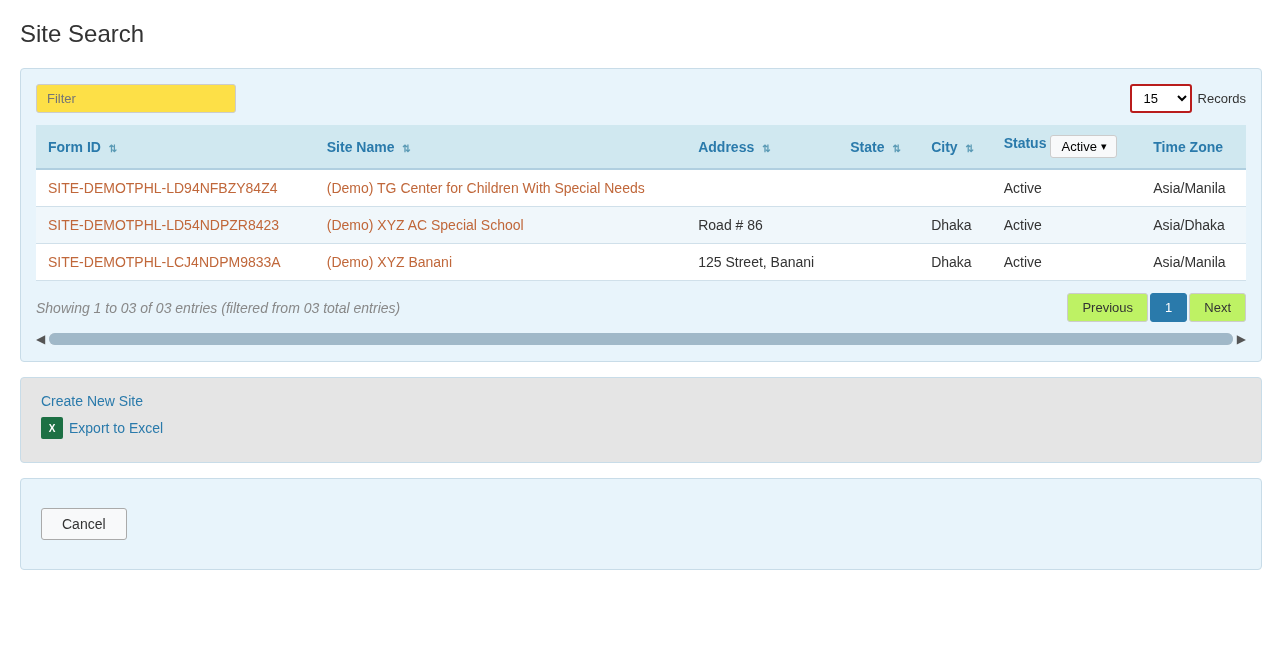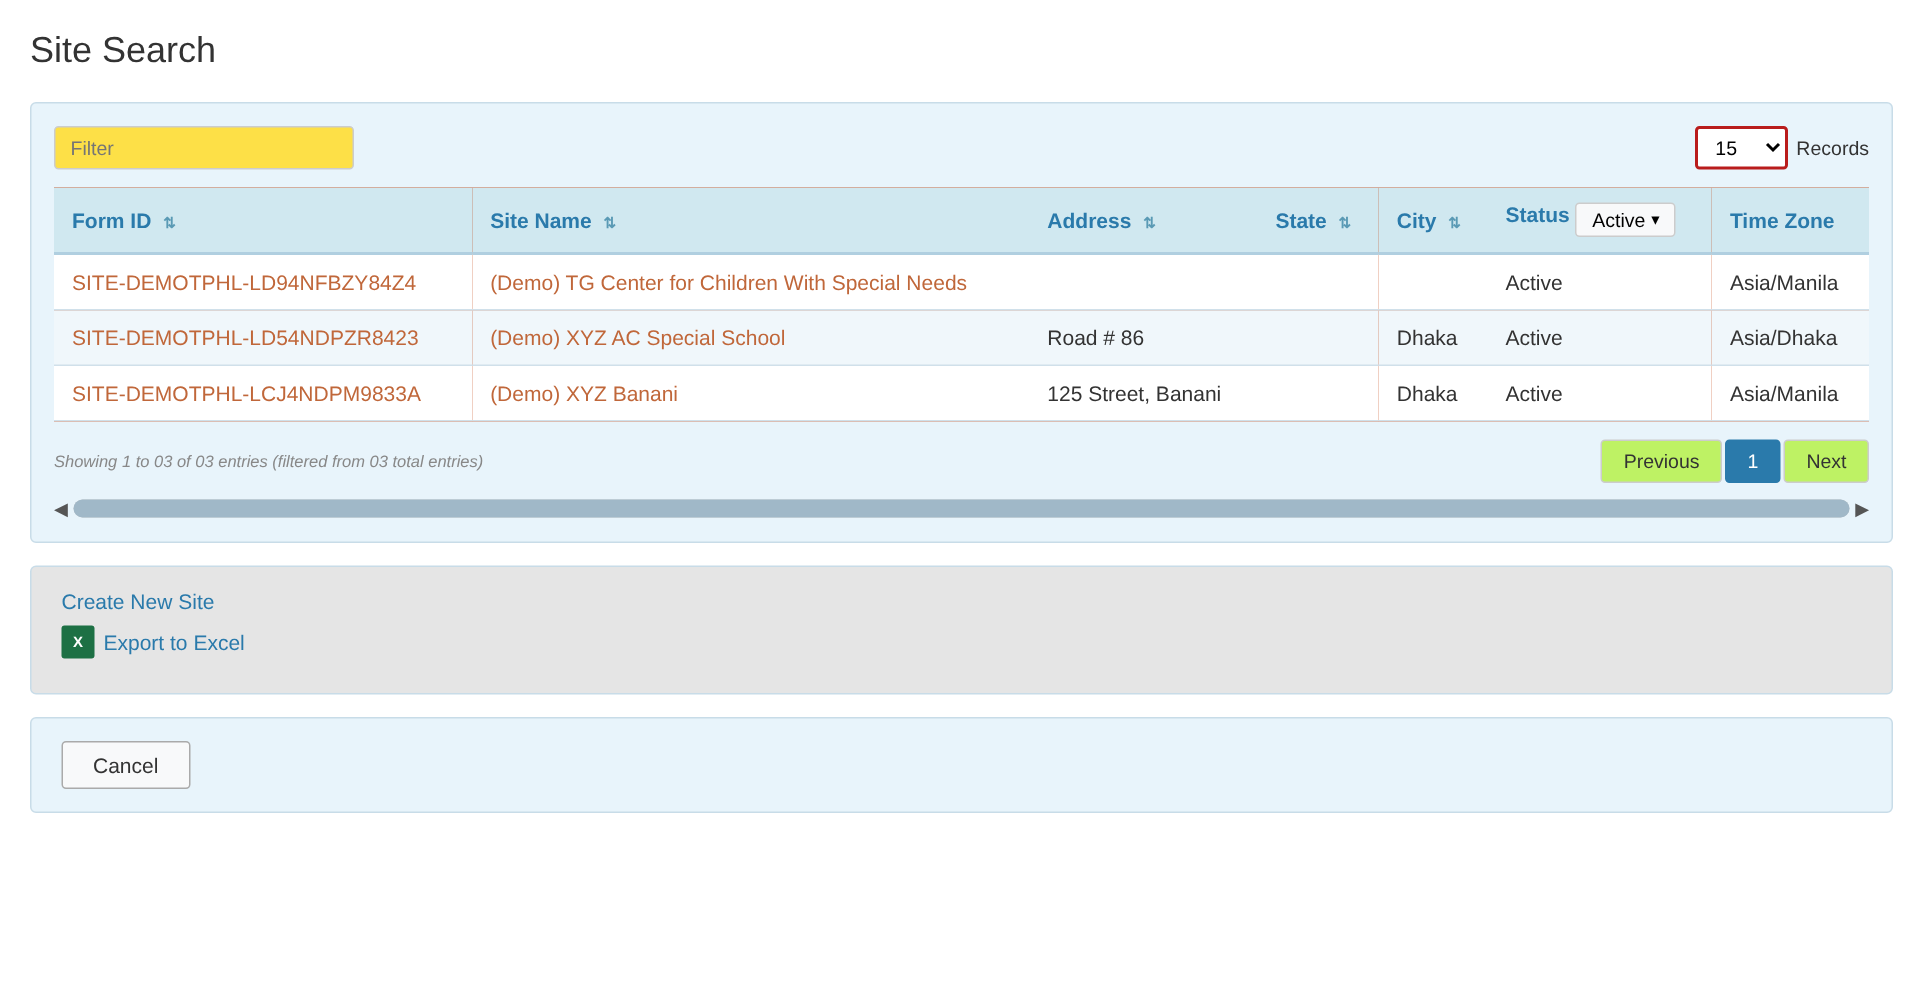--- a/index.html
+++ b/index.html
@@ -49,21 +49,21 @@
       padding: 4px 8px;
       font-size: 13px;
       background: #fff;
     }
     .records-label {
       font-size: 13px;
       color: #333;
     }
     .table-wrapper {
       overflow-x: auto;
-      background: #c2410c;
+      background: #84cc16;
     }
     table {
       width: 100%;
       border-collapse: collapse;
       min-width: 900px;
     }
     thead tr {
       background: #d0e8f0;
     }
     thead th {
@@ -127,21 +127,21 @@
       color: #c0673a;
       text-decoration: none;
     }
     .pagination-row {
       display: flex;
       justify-content: space-between;
       align-items: center;
       margin-top: 12px;
     }
     .showing-text {
-      font-size: 11px;
+      font-size: 14px;
       color: #555;
     }
     .showing-text span {
       color: #888;
       font-style: italic;
     }
     .pagination-btns {
       display: flex;
       gap: 2px;
       align-items: center;
@@ -213,21 +213,21 @@
       color: #fff;
       font-size: 10px;
       font-weight: bold;
       border-radius: 2px;
       flex-shrink: 0;
     }
     .cancel-container {
       background: #e8f4fb;
       border: 1px solid #c8dce8;
       border-radius: 4px;
-      padding: 15px 20px;
+      padding: 29px 20px;
     }
     .cancel-btn {
       border: 1px solid #aaa;
       background: #f8f9fa;
       padding: 7px 20px;
       font-size: 14px;
       cursor: pointer;
       border-radius: 3px;
       color: #333;
     }

